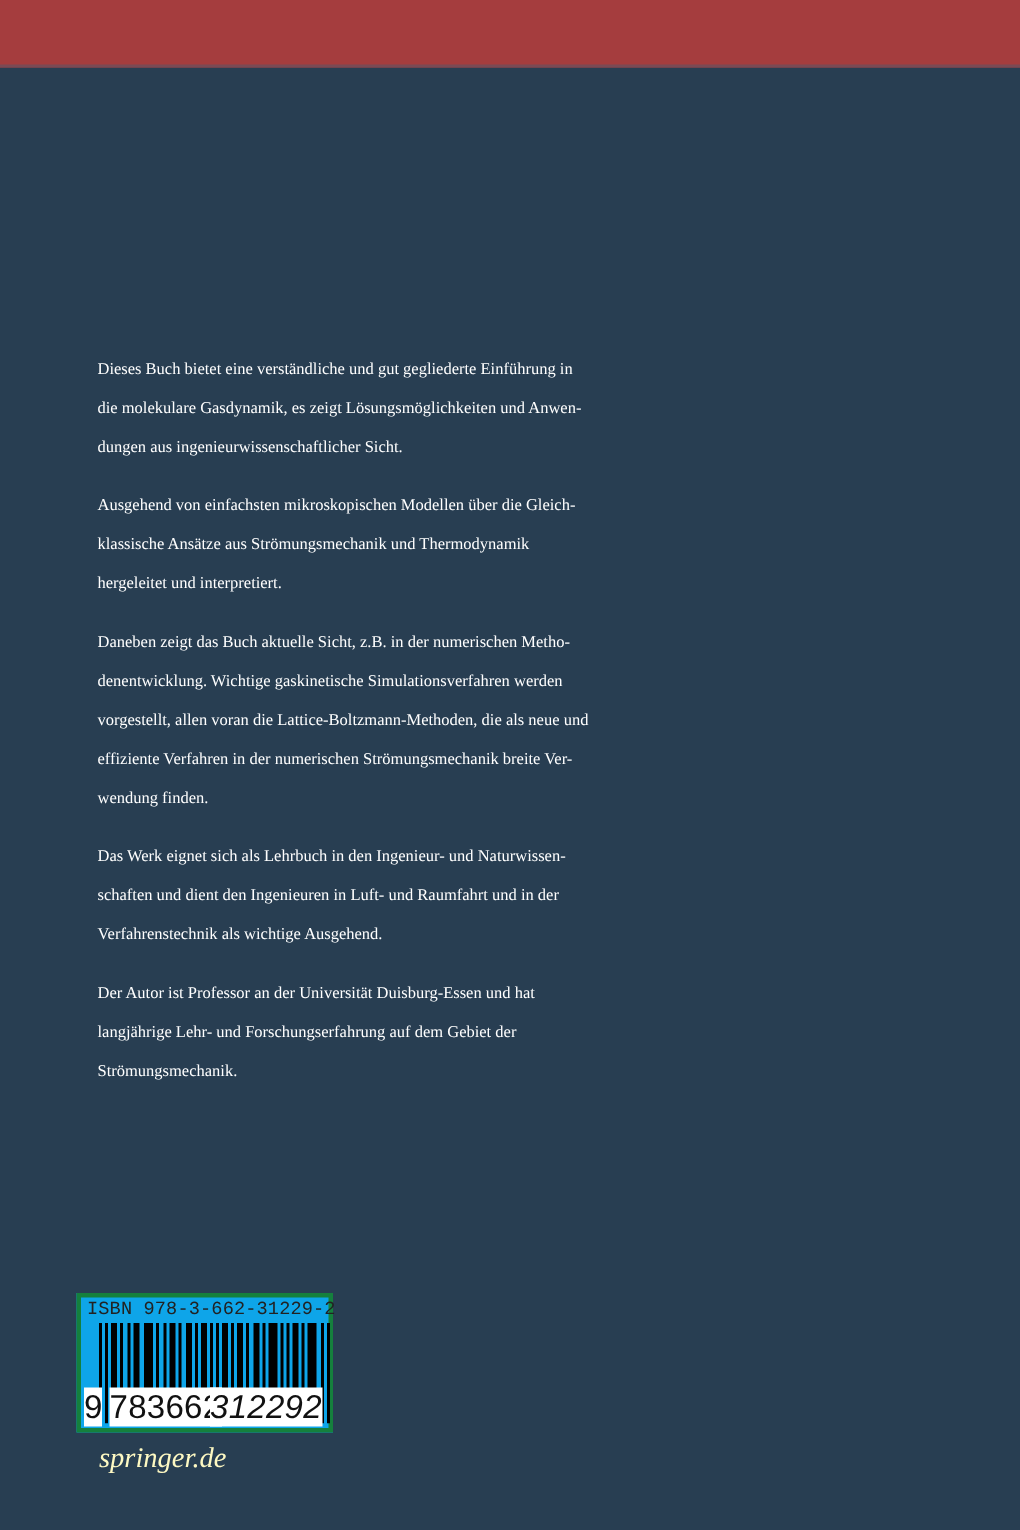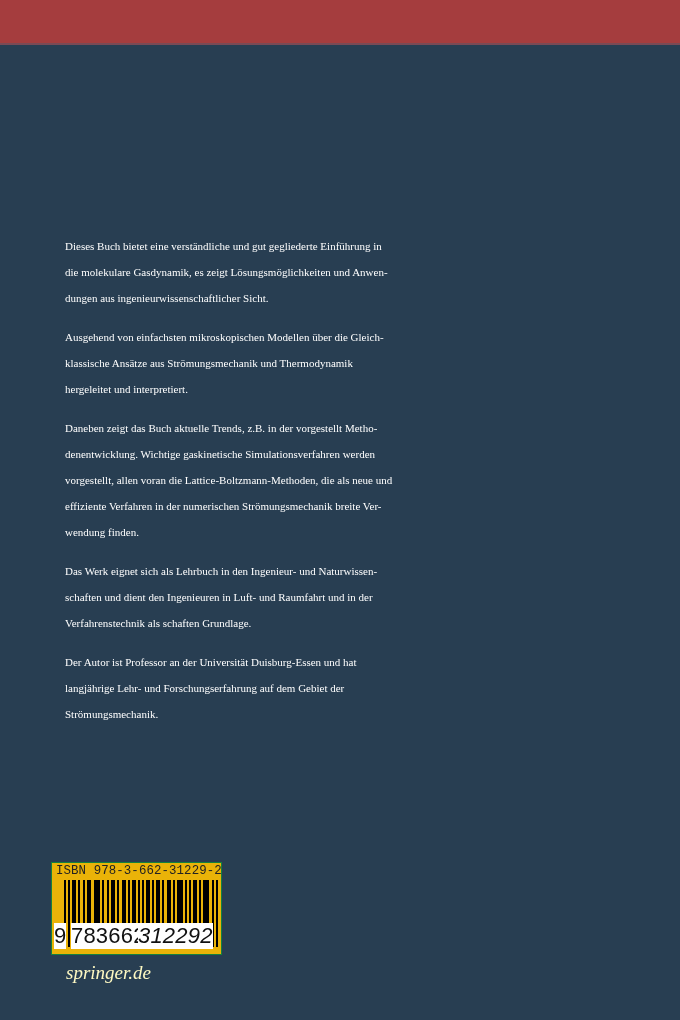--- a/index.html
+++ b/index.html
@@ -37,23 +37,23 @@
     }
     .blurb .line {
       display: block;
     }
     .barcode-box {
       position: absolute;
       left: 51px;
       top: 862px;
       width: 171px;
       height: 93px;
-      background: #eab308;
+      background: #0ea5e9;
       box-sizing: border-box;
-      border: 1px solid #15803d;
+      border: 3px solid #15803d;
     }
     .isbn-text {
       position: absolute;
       left: 4px;
       top: 1px;
       font-family: "Liberation Mono", "DejaVu Sans Mono", monospace;
       font-size: 12.4px;
       color: #222;
       letter-spacing: 0.1px;
       white-space: nowrap;
@@ -99,30 +99,30 @@
     <span class="line">Dieses Buch bietet eine verständliche und gut gegliederte Einführung in</span>
     <span class="line">die molekulare Gasdynamik, es zeigt Lösungsmöglichkeiten und Anwen-</span>
     <span class="line">dungen aus ingenieurwissenschaftlicher Sicht.</span>
   </p>
   <p>
     <span class="line">Ausgehend von einfachsten mikroskopischen Modellen über die Gleich-</span>
     <span class="line">klassische Ansätze aus Strömungsmechanik und Thermodynamik</span>
     <span class="line">hergeleitet und interpretiert.</span>
   </p>
   <p>
-    <span class="line">Daneben zeigt das Buch aktuelle Trends, z.B. in der vorgestellt Metho-</span>
+    <span class="line">Daneben zeigt das Buch aktuelle Sicht, z.B. in der numerischen Metho-</span>
     <span class="line">denentwicklung. Wichtige gaskinetische Simulationsverfahren werden</span>
     <span class="line">vorgestellt, allen voran die Lattice-Boltzmann-Methoden, die als neue und</span>
     <span class="line">effiziente Verfahren in der numerischen Strömungsmechanik breite Ver-</span>
     <span class="line">wendung finden.</span>
   </p>
   <p>
     <span class="line">Das Werk eignet sich als Lehrbuch in den Ingenieur- und Naturwissen-</span>
     <span class="line">schaften und dient den Ingenieuren in Luft- und Raumfahrt und in der</span>
-    <span class="line">Verfahrenstechnik als schaften Grundlage.</span>
+    <span class="line">Verfahrenstechnik als wichtige Ausgehend.</span>
   </p>
   <p>
     <span class="line">Der Autor ist Professor an der Universität Duisburg-Essen und hat</span>
     <span class="line">langjährige Lehr- und Forschungserfahrung auf dem Gebiet der</span>
     <span class="line">Strömungsmechanik.</span>
   </p>
 </div>
 
 <div class="barcode-box">
   <div class="isbn-text">ISBN 978-3-662-31229-2</div>

